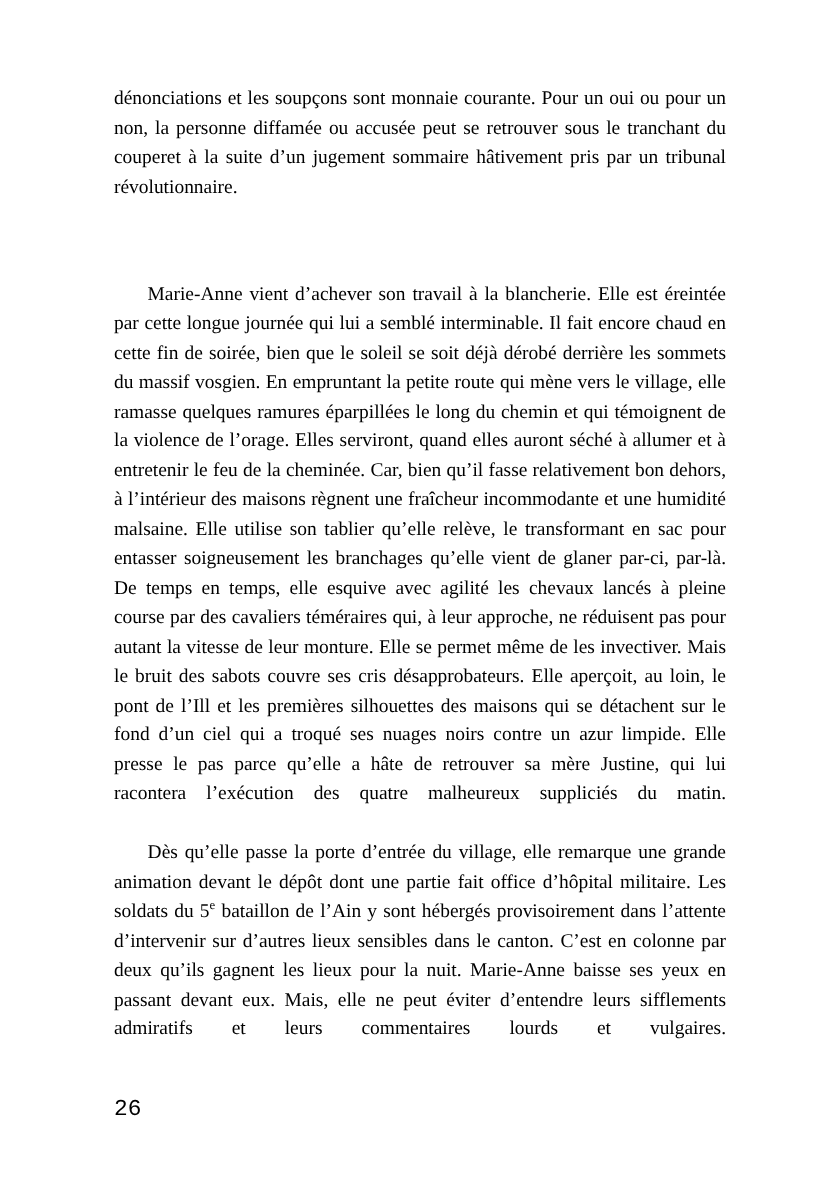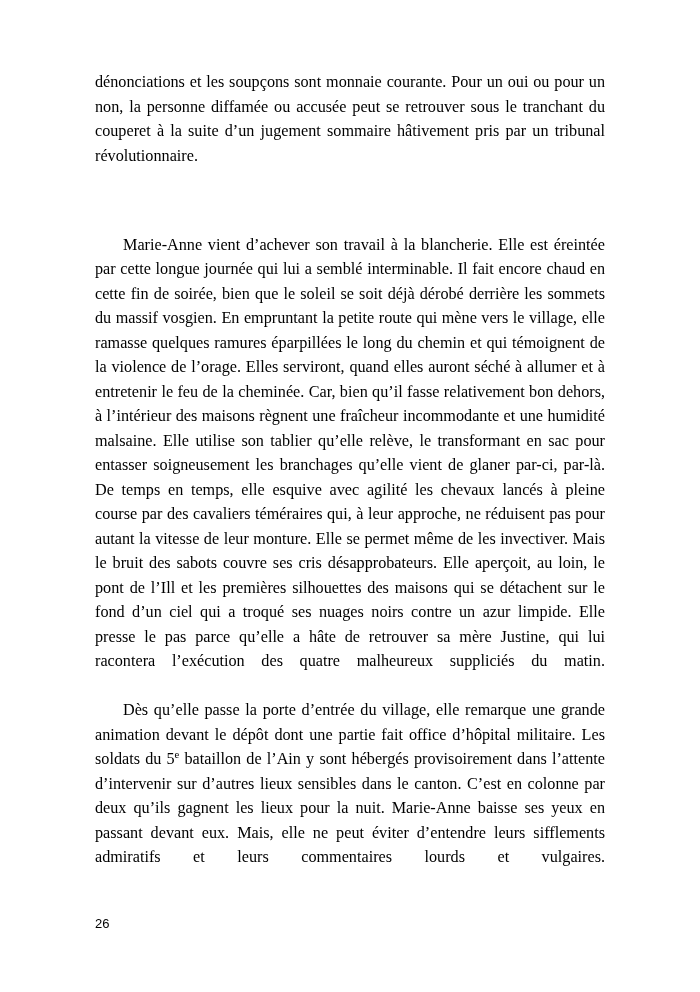--- a/index.html
+++ b/index.html
@@ -64,22 +64,22 @@
   .sup {
     font-size: 0.66em;
     vertical-align: super;
     line-height: 0;
   }
 
   .folio {
     position: absolute;
     left: 95px;
     top: 914px;
-    font-family: Liberation Sans, sans-serif;
-    font-size: 13px;
+    font-family: Liberation Mono, monospace;
+    font-size: 19px;
     line-height: 20px;
     color: #000000;
     text-align: right;
   }
 </style>
 </head>
 <body>
 
 <div class="page">
 

